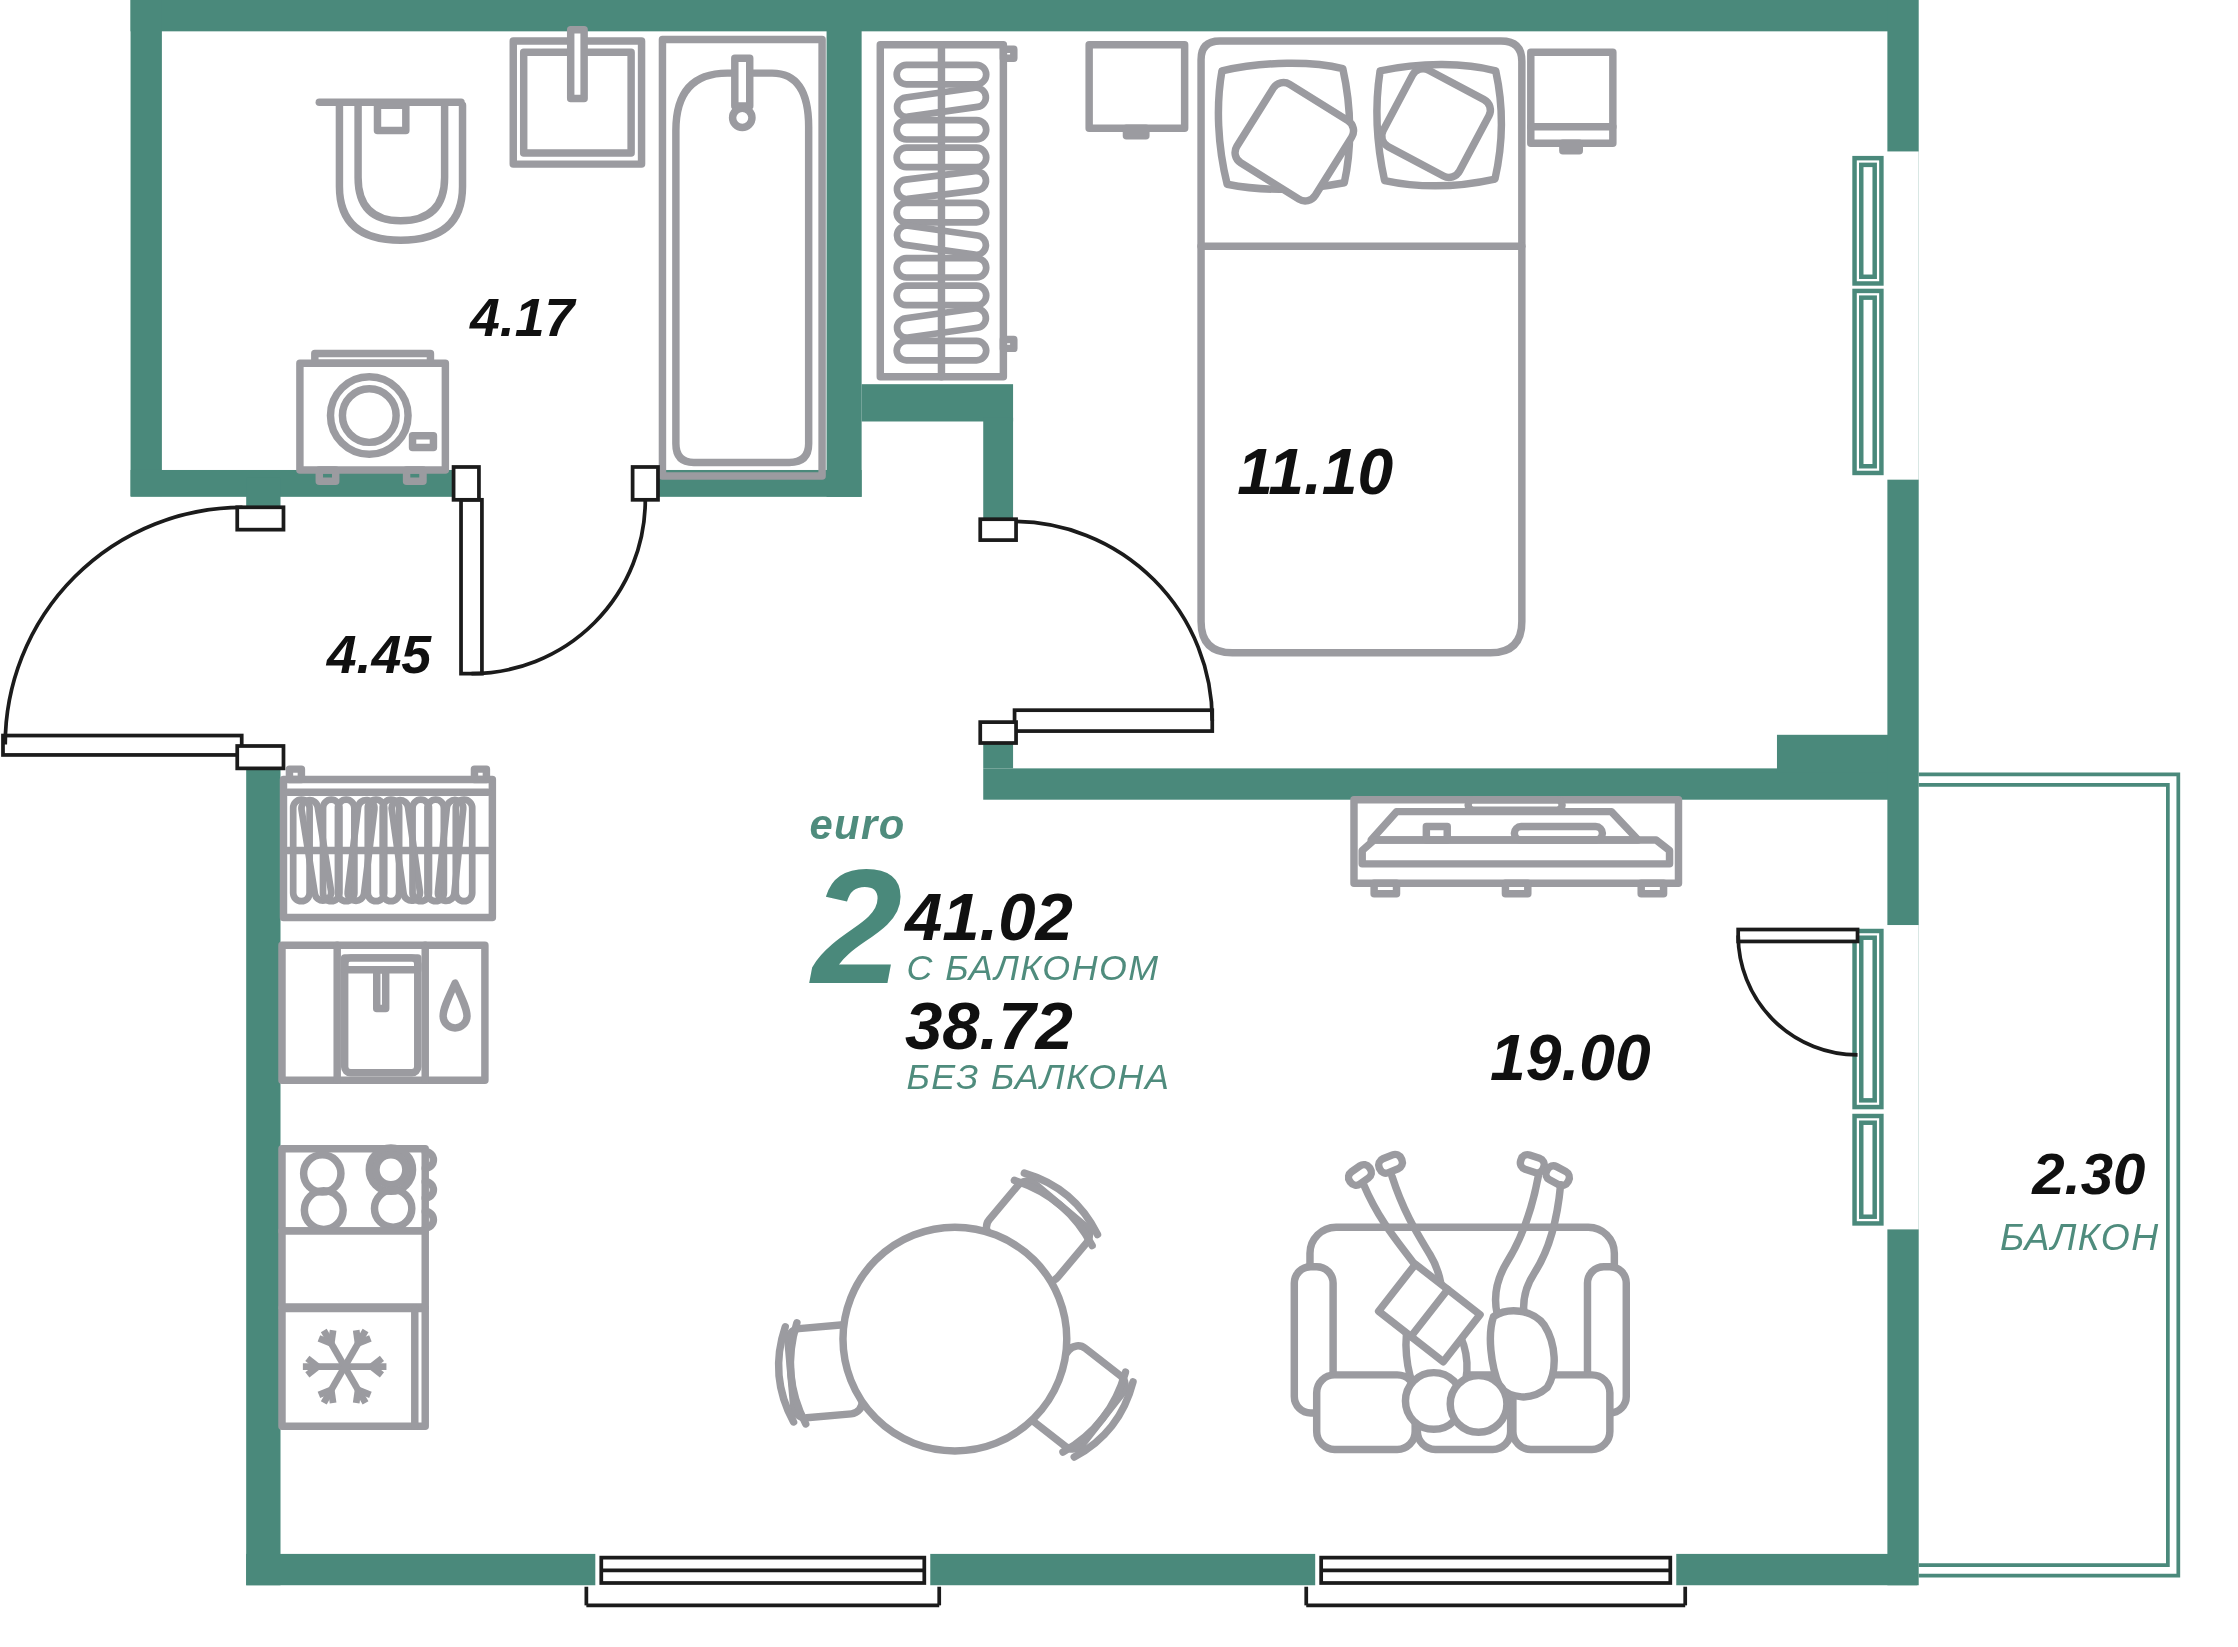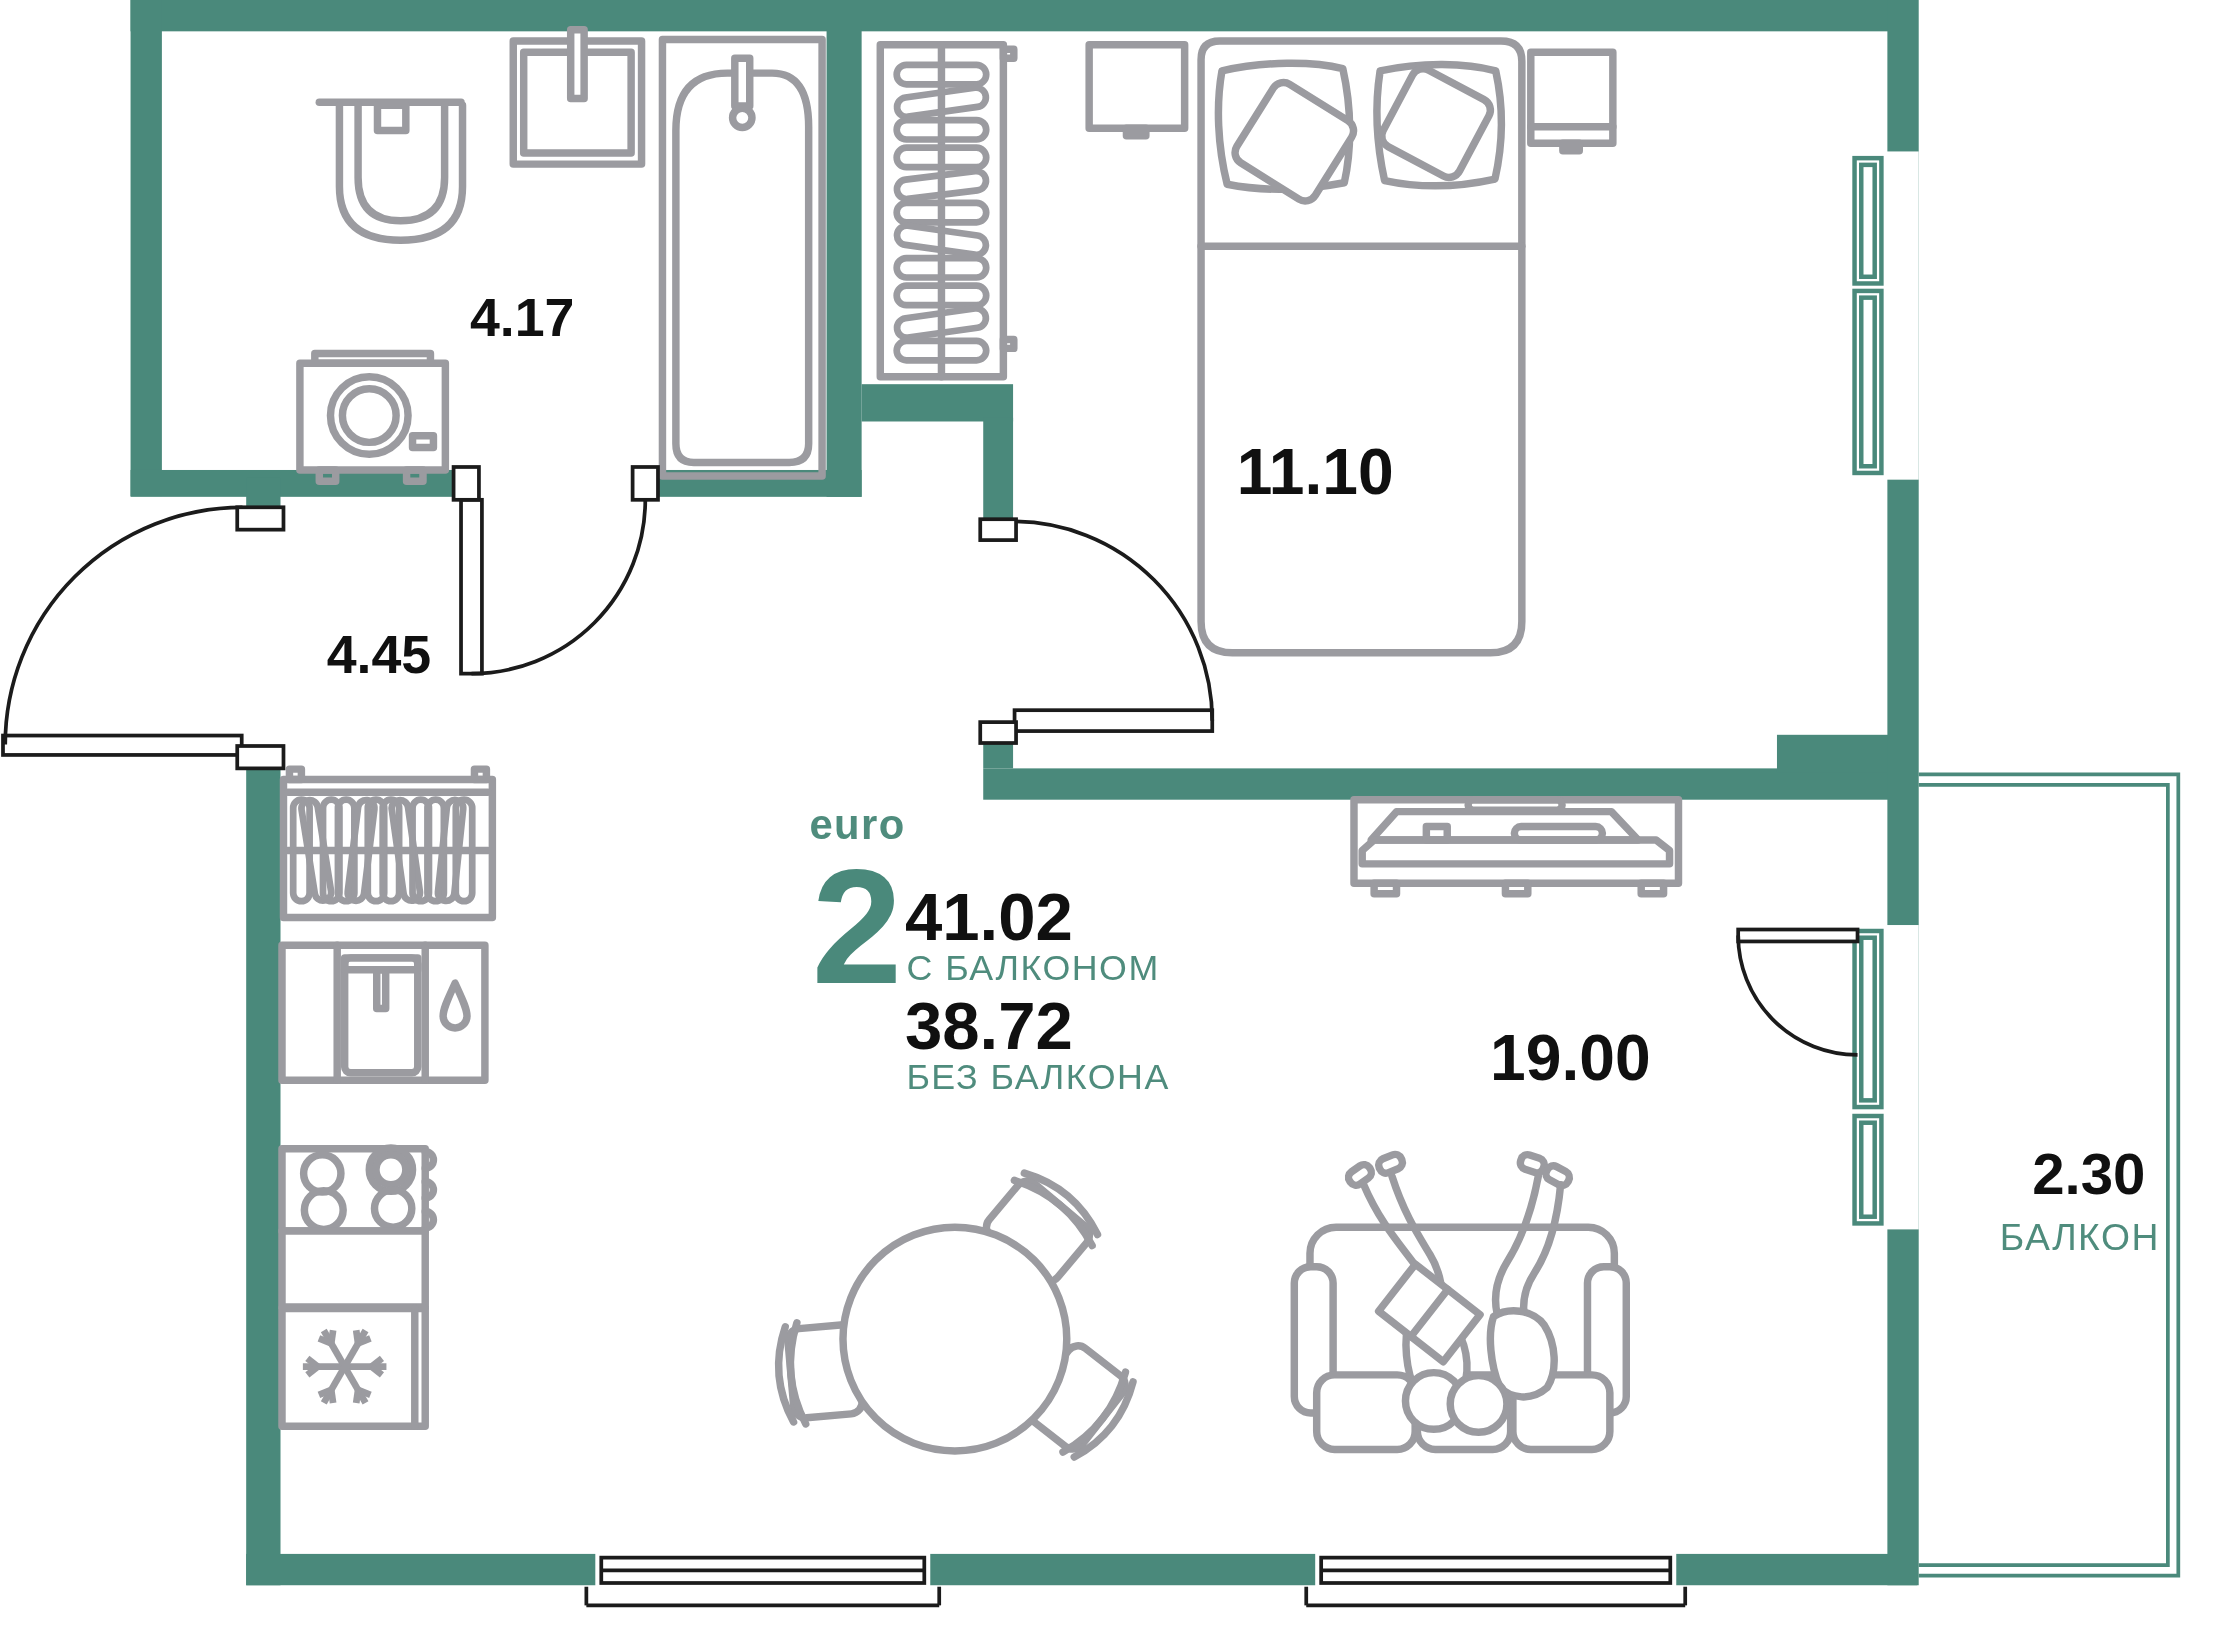--- a/index.html
+++ b/index.html
@@ -1,16 +1,16 @@
 <!DOCTYPE html>
 <html style="font-size:12px"><head>
 <meta charset="utf-8">
 <style>
   html,body{margin:0;padding:0;background:#ffffff;}
-  .stage{width:100%;display:block;}
+  .stage{width:100%;display:block;font-style:italic;}
   svg{display:block;width:100%;height:auto;}
   .w{fill:#4A897B;}
   .nw{fill:#ffffff;}
   .f{fill:none;stroke:#9B9BA0;stroke-width:10;stroke-linecap:round;stroke-linejoin:round;}
   .ff{fill:#ffffff;stroke:#9B9BA0;stroke-width:10;stroke-linecap:round;stroke-linejoin:round;}
   .t{fill:#ffffff;stroke:#4A897B;stroke-width:6;}
   .tl{fill:none;stroke:#4A897B;stroke-width:5;}
   .d{fill:none;stroke:#1b1b1b;stroke-width:5;}
   .dw{fill:#ffffff;stroke:#1b1b1b;stroke-width:5;}
   text{font-family:"Liberation Sans", sans-serif;}

